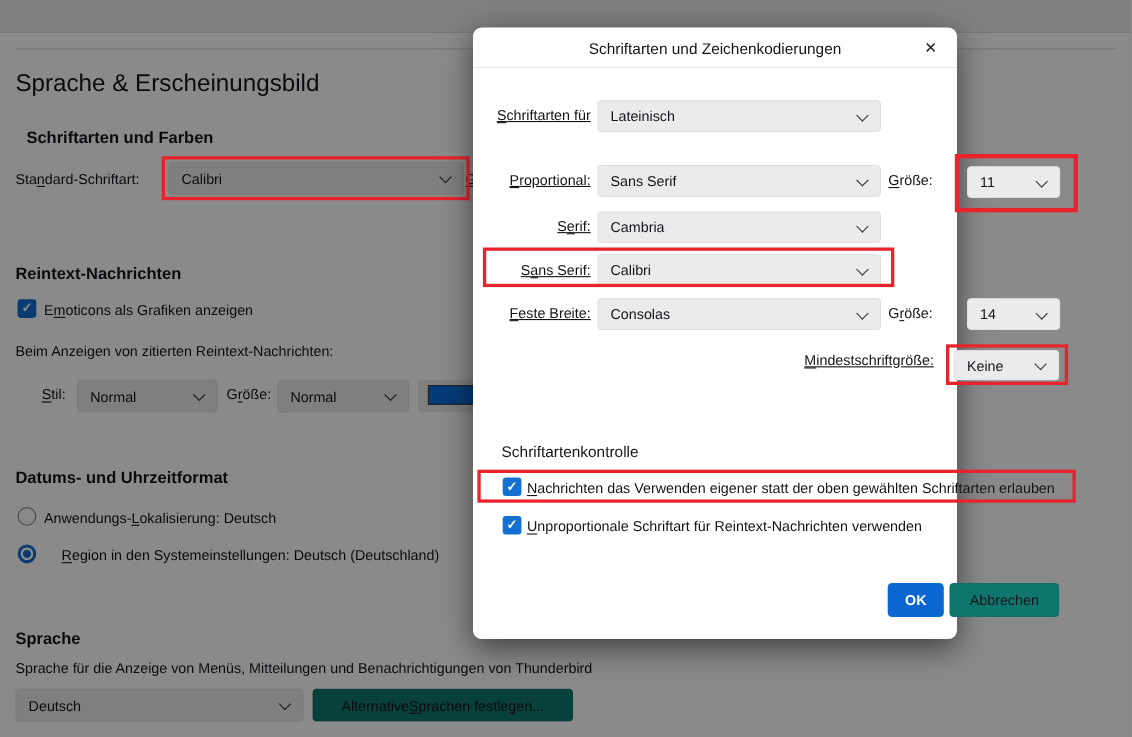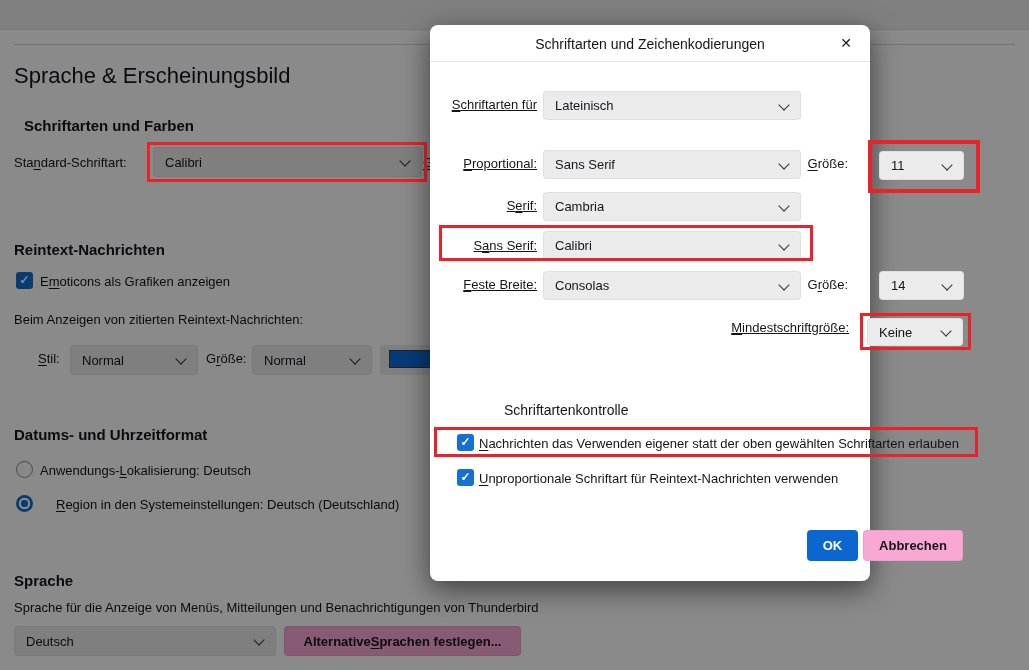--- a/index.html
+++ b/index.html
@@ -8,23 +8,23 @@
   u{text-decoration:underline;text-underline-offset:2px;}
   .label{position:absolute;font-size:13px;color:#15141a;line-height:16px;white-space:nowrap;}
   .h1{position:absolute;font-size:22px;font-weight:400;color:#15141a;}
   .h2{position:absolute;font-size:15px;font-weight:700;color:#15141a;}
   .select{position:absolute;background:#ebebec;border:1px solid rgba(0,0,0,0.05);border-radius:4px;
           box-sizing:border-box;display:flex;align-items:center;padding:0 28px 0 11px;
           font-size:13px;color:#15141a;white-space:nowrap;}
   .select .val{overflow:hidden;}
   .chev{position:absolute;right:12px;top:50%;width:7px;height:7px;margin-top:-5px;
         border-right:1.7px solid #33333a;border-bottom:1.7px solid #33333a;transform:rotate(45deg);}
-  .btn{position:absolute;background:#f9a8d4;border:1px solid rgba(0,0,0,0.05);border-radius:4px;
+  .btn{position:absolute;background:#0f766e;border:1px solid rgba(0,0,0,0.05);border-radius:4px;
        box-sizing:border-box;display:flex;align-items:center;justify-content:center;
-       font-size:13px;color:#15141a;cursor:default;white-space:nowrap;font-weight:bold;}
+       font-size:13px;color:#15141a;cursor:default;white-space:nowrap;}
   .cb{position:absolute;width:17px;height:17px;border-radius:3px;background:var(--accent,#1470d1);
       color:#fff;text-align:center;line-height:17px;font-size:12px;font-weight:700;box-sizing:border-box;}
   .cb::after{content:"✓";}
   .radio{position:absolute;width:17px;height:17px;border-radius:50%;box-sizing:border-box;}
   .radio.off{border:1.5px solid #87878f;background:#fbfbfc;}
   .radio.on{background:radial-gradient(circle,var(--accent,#1470d1) 0 3.4px,#fff 4px 5.4px,var(--accent,#1470d1) 6px);}
   .hl{position:absolute;border:3px solid var(--highlight,#e8232b);box-sizing:border-box;pointer-events:none;}
   
   .topstrip{position:absolute;left:0;top:0;width:1029px;height:29px;background:#ededee;border-bottom:1px solid #dcdcdf;}
   .hrline{position:absolute;left:14px;top:44px;width:1001px;height:1px;background:#d5d5d9;}
@@ -35,21 +35,21 @@
   .ann-main{z-index:20;}
   
   .dialog{position:absolute;left:430px;top:25px;width:440px;height:556px;background:#fff;border-radius:8px;
           box-shadow:0 8px 28px rgba(0,0,0,0.55);z-index:30;}
   .dlg-title{position:absolute;left:0;right:0;top:11px;text-align:center;font-size:14px;color:#15141a;}
   .dlg-close{position:absolute;right:14px;top:8px;width:20px;height:20px;text-align:center;line-height:20px;
              font-size:14px;color:#1b1b1f;}
   .dlg-divider{position:absolute;left:0;right:0;top:36px;height:1px;background:#e7e7ea;}
   .dlabel{position:absolute;left:0;width:107px;text-align:right;font-size:13px;color:#15141a;white-space:nowrap;text-decoration:underline;}
   .slabel{position:absolute;left:352px;width:66px;text-align:right;font-size:13px;color:#15141a;white-space:nowrap;}
-  .dhead{position:absolute;left:26px;font-size:14px;color:#15141a;margin-left:48px;}
+  .dhead{position:absolute;left:26px;font-size:14px;color:#15141a;}
   .ok{background:var(--ok_blue,#0b66d0);color:#fff;border:none;font-weight:600;}
 </style>
 </head>
 <body>
 
 <div class="stage">
 
   <div>
     <div class="topstrip"></div>
     <div class="hrline"></div>

